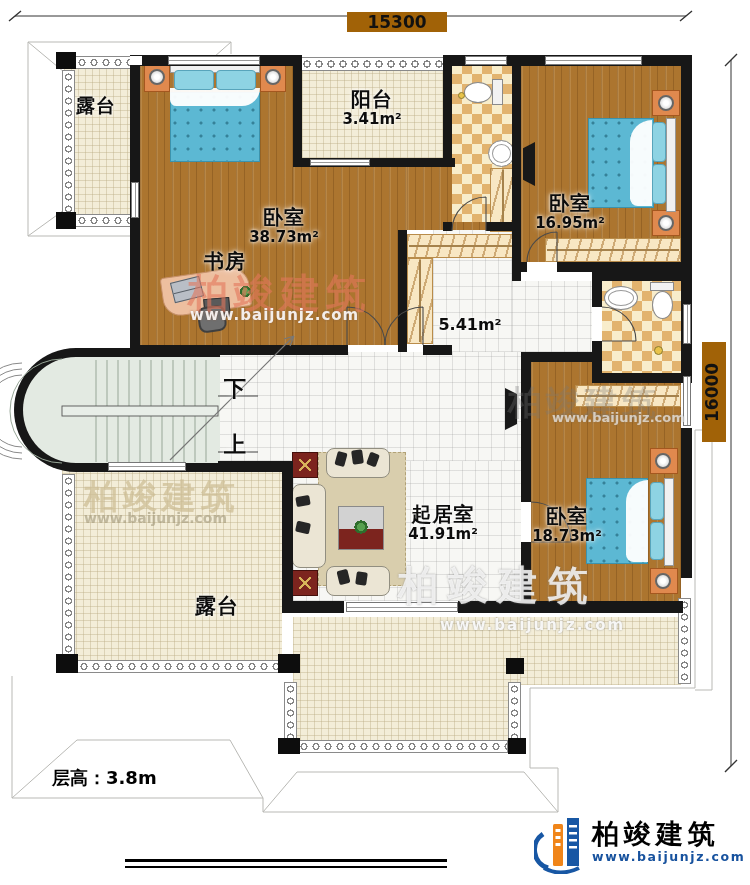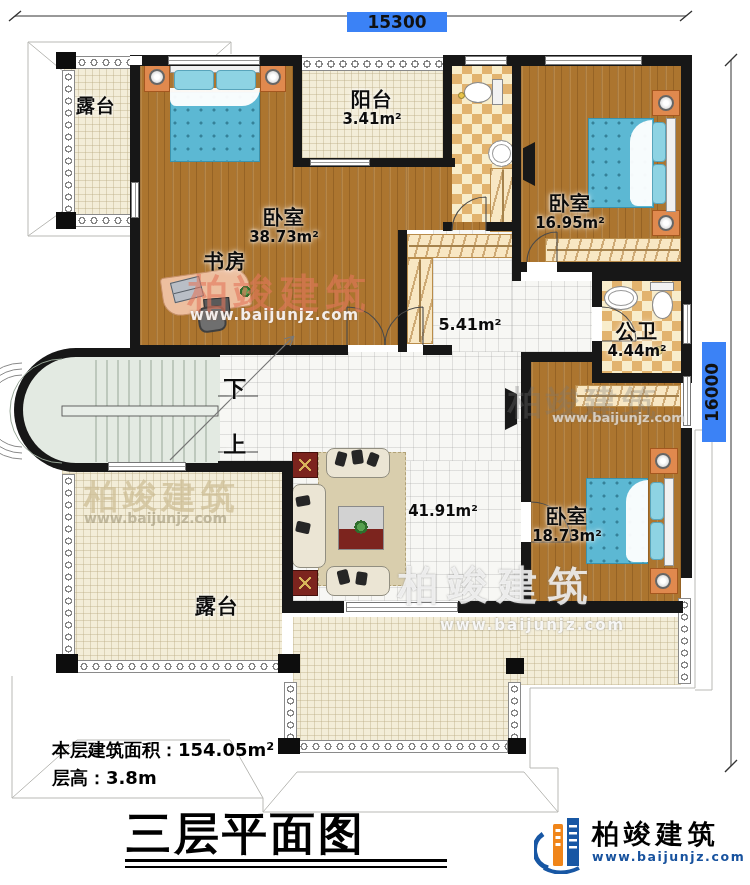--- a/index.html
+++ b/index.html
@@ -63,21 +63,21 @@
         background-size:100% 1px;background-position:0 55%;background-repeat:no-repeat}
   .chair{background:#6f6f6f;border:2px solid #3f3f3f;border-radius:8px}
   .printer{background:#5a5a5a;border:1px solid #2e2e2e}
   .plant{border-radius:50%;background:radial-gradient(circle,#58a14f 0 30%,#2f6d2c 30% 52%,rgba(0,0,0,0) 52%)}
   
   .lbl{position:absolute;z-index:6;text-align:center;color:#0c0c0c;font-weight:700;line-height:1.15;
        text-shadow:0 0 3px rgba(255,255,255,.95),0 0 6px rgba(255,255,255,.8)}
   .lbl .nm{font-size:20px;letter-spacing:1px}
   .lbl .ar{font-size:15px}
   .wm{position:absolute;z-index:5;font-weight:700;white-space:nowrap;pointer-events:none}
-  .dim{position:absolute;z-index:6;font-size:17px;font-weight:700;color:#111;background:#3b82f6;text-align:center}
+  .dim{position:absolute;z-index:6;font-size:17px;font-weight:700;color:#111;background:#a16207;text-align:center}
   .foot{position:absolute;z-index:6;color:#000}
 </style>
 </head>
 <body>
 
 <div id="plan">
 
   <svg class="layer" width="750" height="885" style="z-index:0">
     <g stroke="#b9b9b5" stroke-width="1" fill="none">
       <path d="M28 42 H231 M28 42 V236 M28 236 H231 M231 42 V54 M28 42 L64 72 M28 236 L64 210 M64 72 V210 M64 72 H132 M64 210 H132 M231 42 L197 72"></path>
@@ -300,43 +300,38 @@
     <div class="nm">阳台</div>
     <div class="ar">3.41m²</div>
   </div>
   <div class="lbl" style="left:510px;top:192px;width:120px">
     <div class="nm">卧室</div>
     <div class="ar">16.95m²</div>
   </div>
   <div class="lbl" style="left:410px;top:316px;width:120px">
     <div class="ar" style="font-size:16px">5.41m²</div>
   </div>
-  <div class="lbl" style="left:577px;top:320px;width:120px">
-    <div class="nm">公卫</div>
-    <div class="ar">4.44m²</div>
-  </div>
   <div class="lbl" style="left:383px;top:503px;width:120px">
+    <div class="nm">起居室</div>
     <div class="ar">41.91m²</div>
   </div>
   <div class="lbl" style="left:507px;top:505px;width:120px">
     <div class="nm">卧室</div>
     <div class="ar">18.73m²</div>
   </div>
   <div class="lbl" style="left:177px;top:594px;width:80px">
     <div class="nm" style="font-size:21px">露台</div>
   </div>
   <div class="lbl" style="left:220px;top:376px;width:30px;font-size:22px">下</div>
   <div class="lbl" style="left:220px;top:432px;width:30px;font-size:22px">上</div>
 
   <div class="dim" style="left:347px;top:12px;width:100px">15300</div>
   <div class="dim" style="left:702px;top:342px;width:24px;height:100px;writing-mode:vertical-rl;transform:rotate(180deg)">16000</div>
 
-  <div class="foot" style="left:52px;top:738px;font-size:18px;font-weight:600">本层建筑面积：154.05m²</div>
   <div class="foot" style="left:52px;top:766px;font-size:18px;font-weight:600">层高：3.8m</div>
-  <div class="foot" style="left:126px;top:804px;font-size:45px;font-weight:700;letter-spacing:3px">三层平面图</div>
   <div class="foot" style="left:125px;top:859px;width:322px;height:3px;background:#000"></div>
   <div class="foot" style="left:125px;top:866px;width:322px;height:2px;background:#000"></div>
 
   <svg class="abs" style="left:534px;top:812px;z-index:6" width="52" height="62" viewBox="0 0 52 62">
     <path d="M14 56 A19 19 0 0 1 9 22" stroke="#1857a4" stroke-width="5" fill="none"></path>
     <path d="M10 56 Q26 65 45 56" stroke="#1857a4" stroke-width="4" fill="none"></path>
     <rect x="19" y="12" width="10" height="42" rx="1.5" fill="#f08519"></rect>
     <rect x="21.5" y="17" width="5" height="3" fill="#fff"></rect>
     <rect x="21.5" y="24" width="5" height="3" fill="#fff"></rect>
     <rect x="21.5" y="31" width="5" height="3" fill="#fff"></rect>

